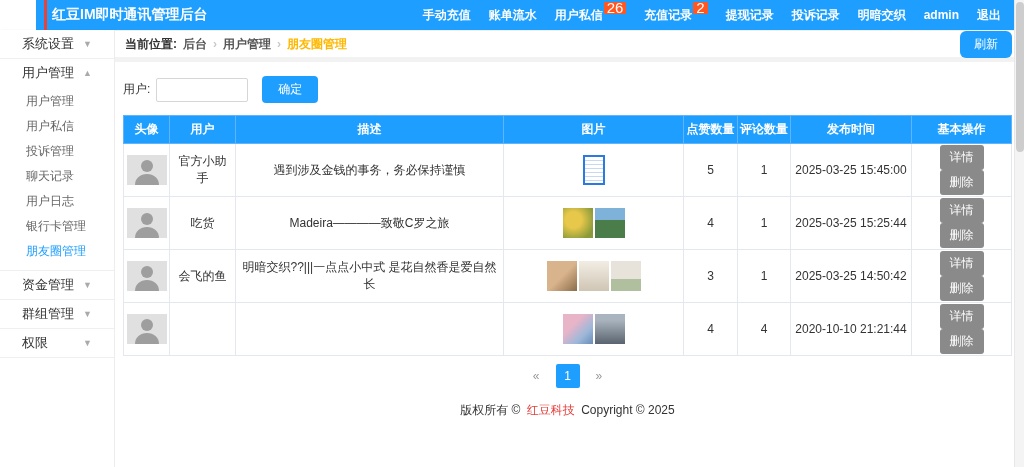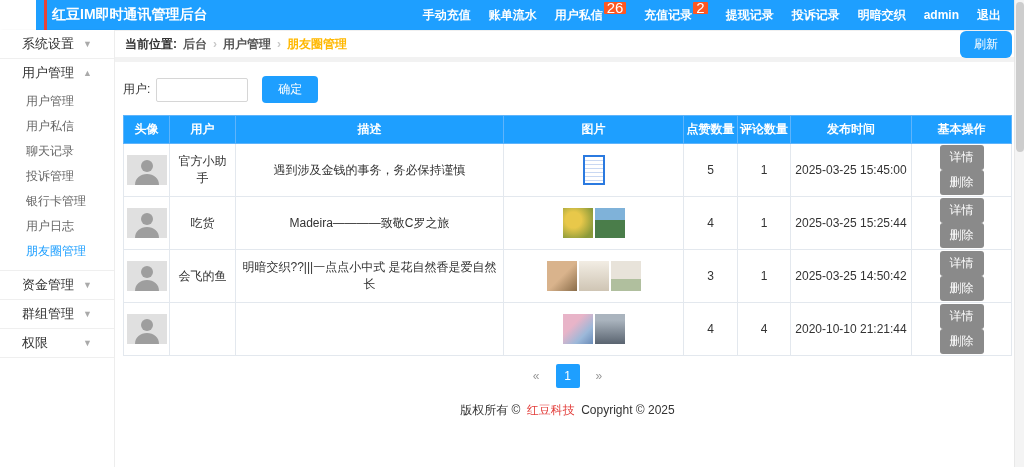--- a/index.html
+++ b/index.html
@@ -207,24 +207,24 @@
       </div>
     </div>
     <div class="side-section">
       <div class="side-header">
         <span>用户管理</span>
         <span class="chev">▲</span>
       </div>
       <div class="side-sub">
         <div class="side-sub-item">用户管理</div>
         <div class="side-sub-item">用户私信</div>
+        <div class="side-sub-item">投诉管理</div>
         <div class="side-sub-item">聊天记录</div>
-        <div class="side-sub-item">投诉管理</div>
+        <div class="side-sub-item">用户日志</div>
         <div class="side-sub-item">银行卡管理</div>
-        <div class="side-sub-item">用户日志</div>
         <div class="side-sub-item active">朋友圈管理</div>
       </div>
     </div>
     <div class="side-section">
       <div class="side-header">
         <span>资金管理</span>
         <span class="chev">▼</span>
       </div>
     </div>
     <div class="side-section">

